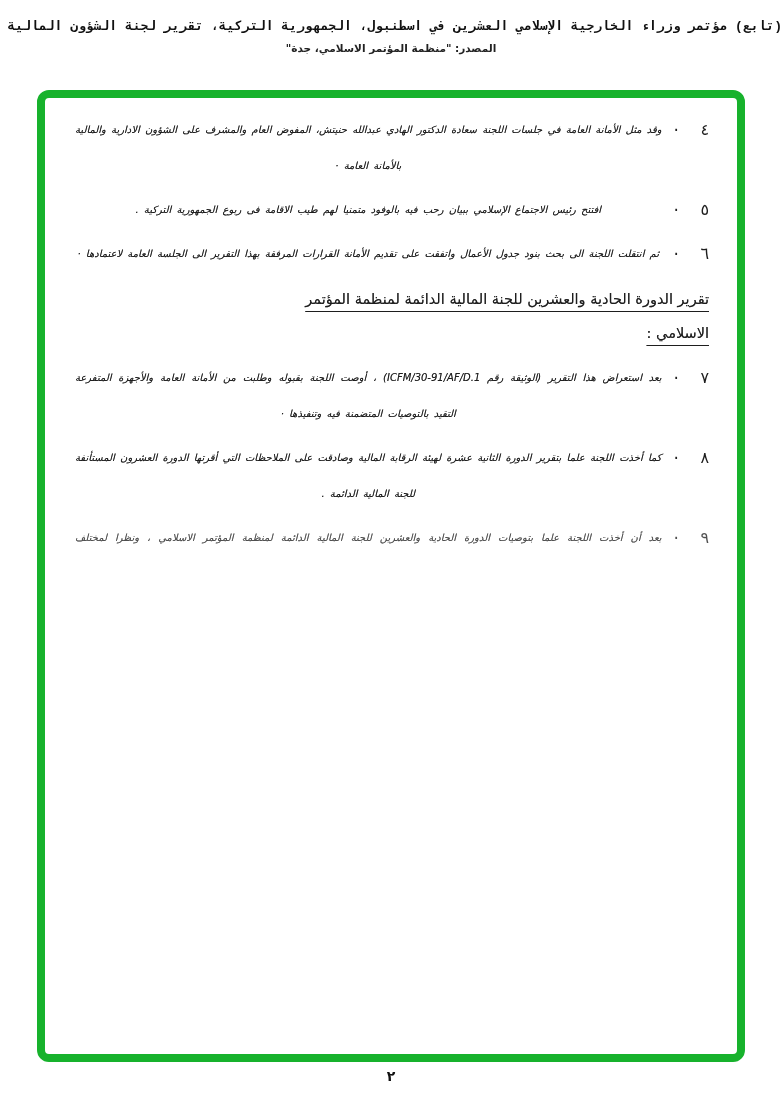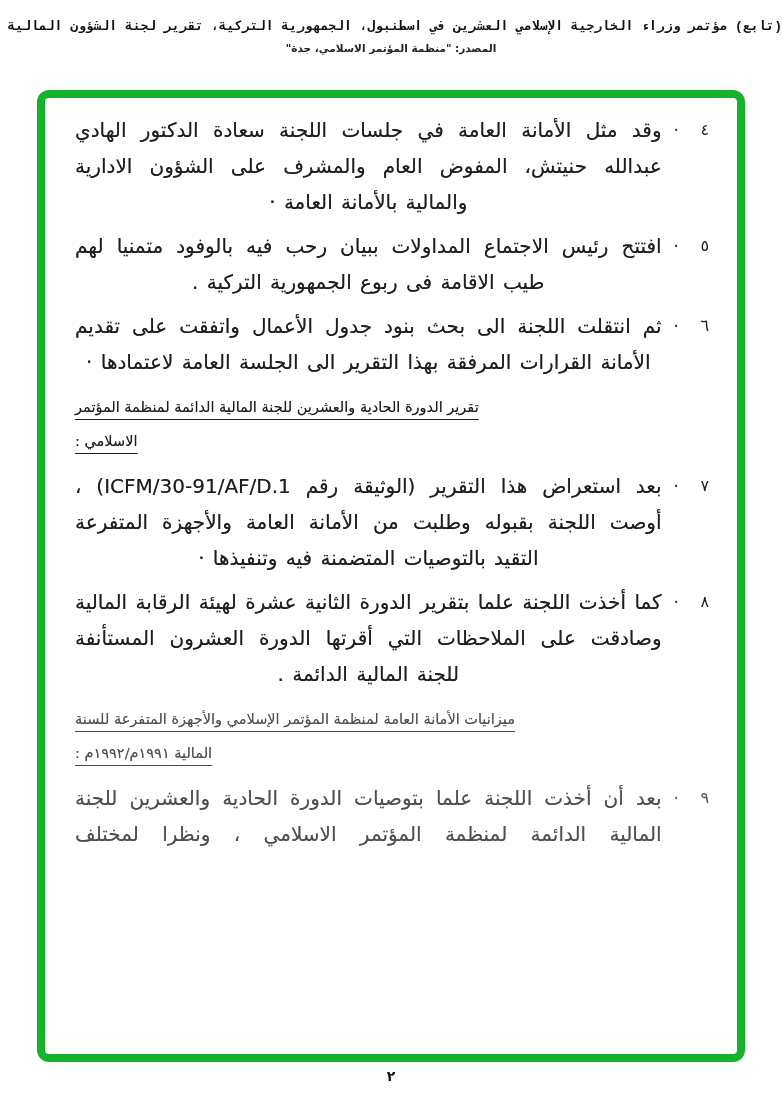--- a/index.html
+++ b/index.html
@@ -69,32 +69,33 @@
   }
   .sep {
     flex: 0 0 auto;
     font-size: 17px;
     line-height: 36px;
     padding-left: 12px;
   }
   .text {
     margin: 0;
     flex: 1 1 auto;
-    font-size: 20px;
+    font-size: 10px;
     line-height: 36px;
     text-align: justify;
     text-align-last: center;
     text-shadow: 0 0 0.4px rgba(0,0,0,0.55);
     word-spacing: 2px;
+    font-style: italic;
   }
   .plain .text { text-align-last: center; }
   .last-justify .text { text-align-last: justify; }
   .heading {
     margin: 10px 0 10px 0;
-    text-align: left;
+    text-align: right;
   }
   .heading .heading-text {
     display: inline-block;
     max-width: 450px;
     font-size: 14.5px;
     line-height: 34px;
     text-decoration: underline;
     text-underline-offset: 7px;
     text-decoration-thickness: 1px;
     text-shadow: 0 0 0.4px rgba(0,0,0,0.55);
@@ -126,21 +127,21 @@
 
     <div class="block numbered">
       <span class="marker">٤</span>
       <span class="sep">·</span>
       <p class="text">وقد مثل الأمانة العامة في جلسات اللجنة سعادة الدكتور الهادي عبدالله حنيتش، المفوض العام والمشرف على الشؤون الادارية والمالية بالأمانة العامة ·</p>
     </div>
 
     <div class="block numbered">
       <span class="marker">٥</span>
       <span class="sep">·</span>
-      <p class="text">افتتح رئيس الاجتماع المداولات ببيان رحب فيه بالوفود متمنيا لهم طيب الاقامة فى ربوع الجمهورية التركية .</p>
+      <p class="text">افتتح رئيس الاجتماع الإسلامي ببيان رحب فيه بالوفود متمنيا لهم طيب الاقامة فى ربوع الجمهورية التركية .</p>
     </div>
 
 
     <div class="block numbered">
       <span class="marker">٦</span>
       <span class="sep">·</span>
       <p class="text">ثم انتقلت اللجنة الى بحث بنود جدول الأعمال واتفقت على تقديم الأمانة القرارات المرفقة بهذا التقرير الى الجلسة العامة لاعتمادها ·</p>
     </div>
 
     <div class="block heading">
@@ -152,23 +153,20 @@
       <span class="sep">·</span>
       <p class="text">بعد استعراض هذا التقرير (الوثيقة رقم ICFM/30-91/AF/D.1) ، أوصت اللجنة بقبوله وطلبت من الأمانة العامة والأجهزة المتفرعة التقيد بالتوصيات المتضمنة فيه وتنفيذها ·</p>
     </div>
 
     <div class="block numbered">
       <span class="marker">٨</span>
       <span class="sep">·</span>
       <p class="text">كما أخذت اللجنة علما بتقرير الدورة الثانية عشرة لهيئة الرقابة المالية وصادقت على الملاحظات التي أقرتها الدورة العشرون المستأنفة للجنة المالية الدائمة .</p>
     </div>
 
-    <div class="block heading faint">
-      <span class="heading-text">ميزانيات الأمانة العامة لمنظمة المؤتمر الإسلامي والأجهزة المتفرعة للسنة المالية ١٩٩١م/١٩٩٢م :</span>
-    </div>
 
     <div class="block numbered last-justify faint">
       <span class="marker">٩</span>
       <span class="sep">·</span>
       <p class="text">بعد أن أخذت اللجنة علما بتوصيات الدورة الحادية والعشرين للجنة المالية الدائمة لمنظمة المؤتمر الاسلامي ، ونظرا لمختلف</p>
     </div>
 
   </div>
 
   <div class="footer">٢</div>

